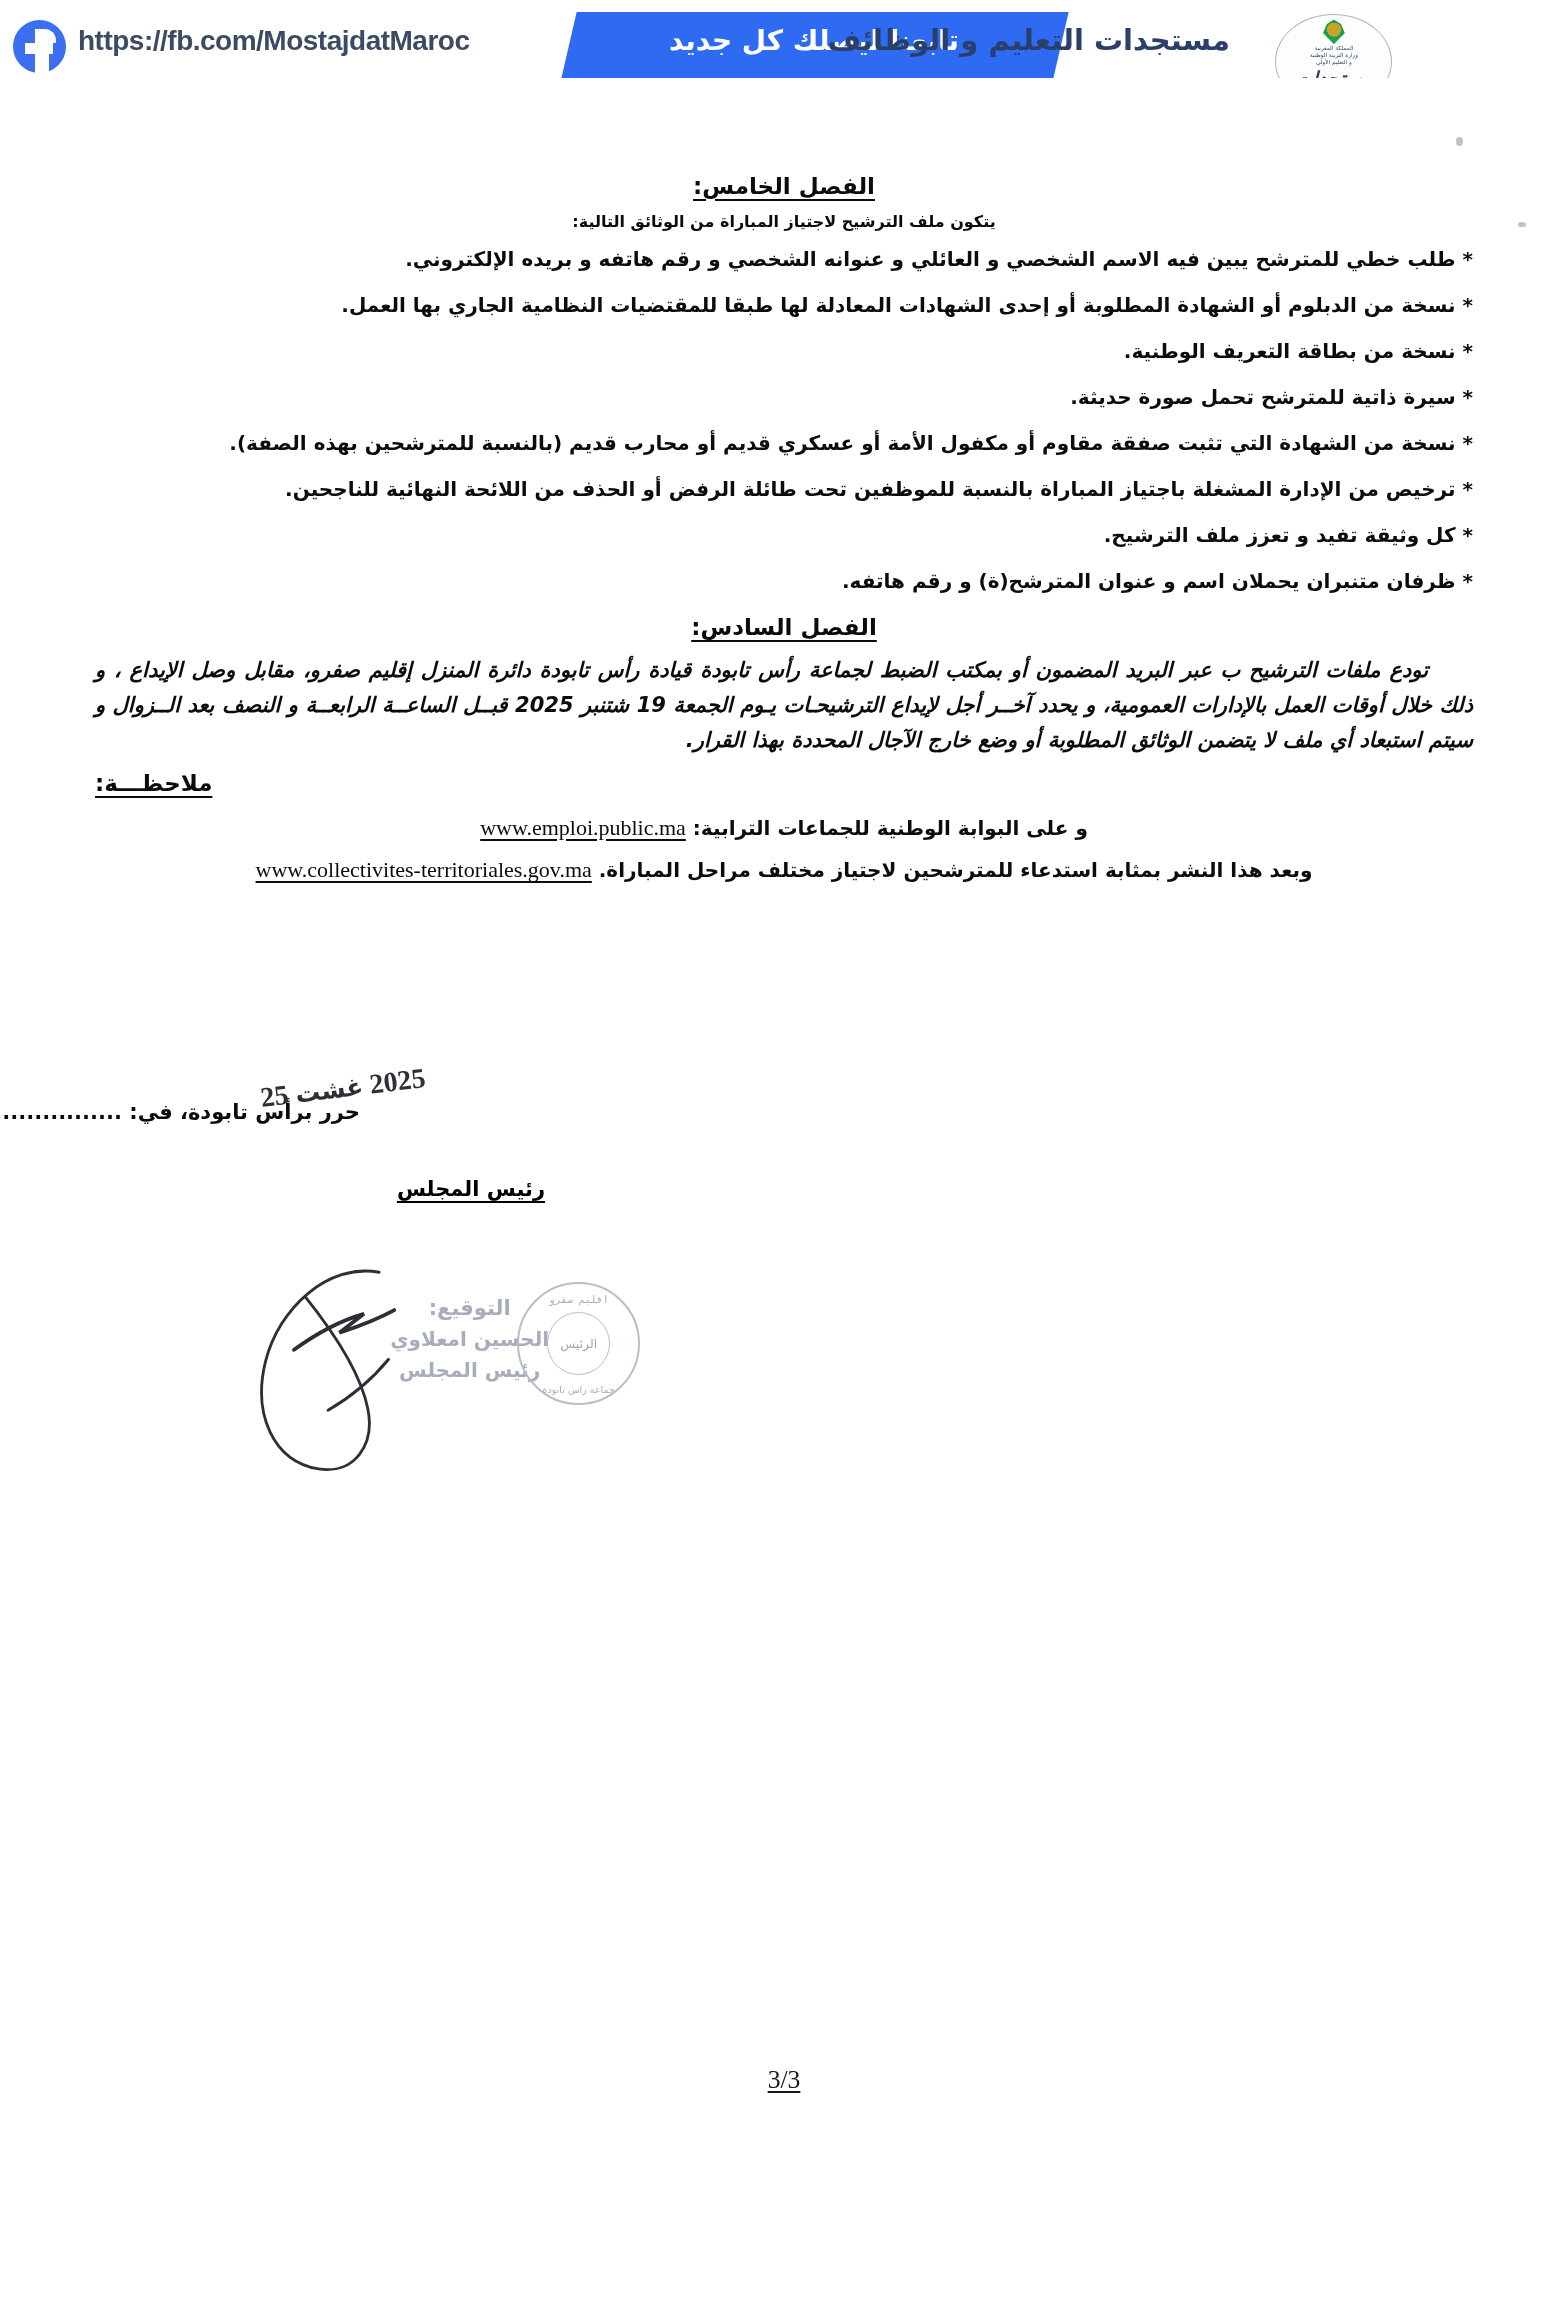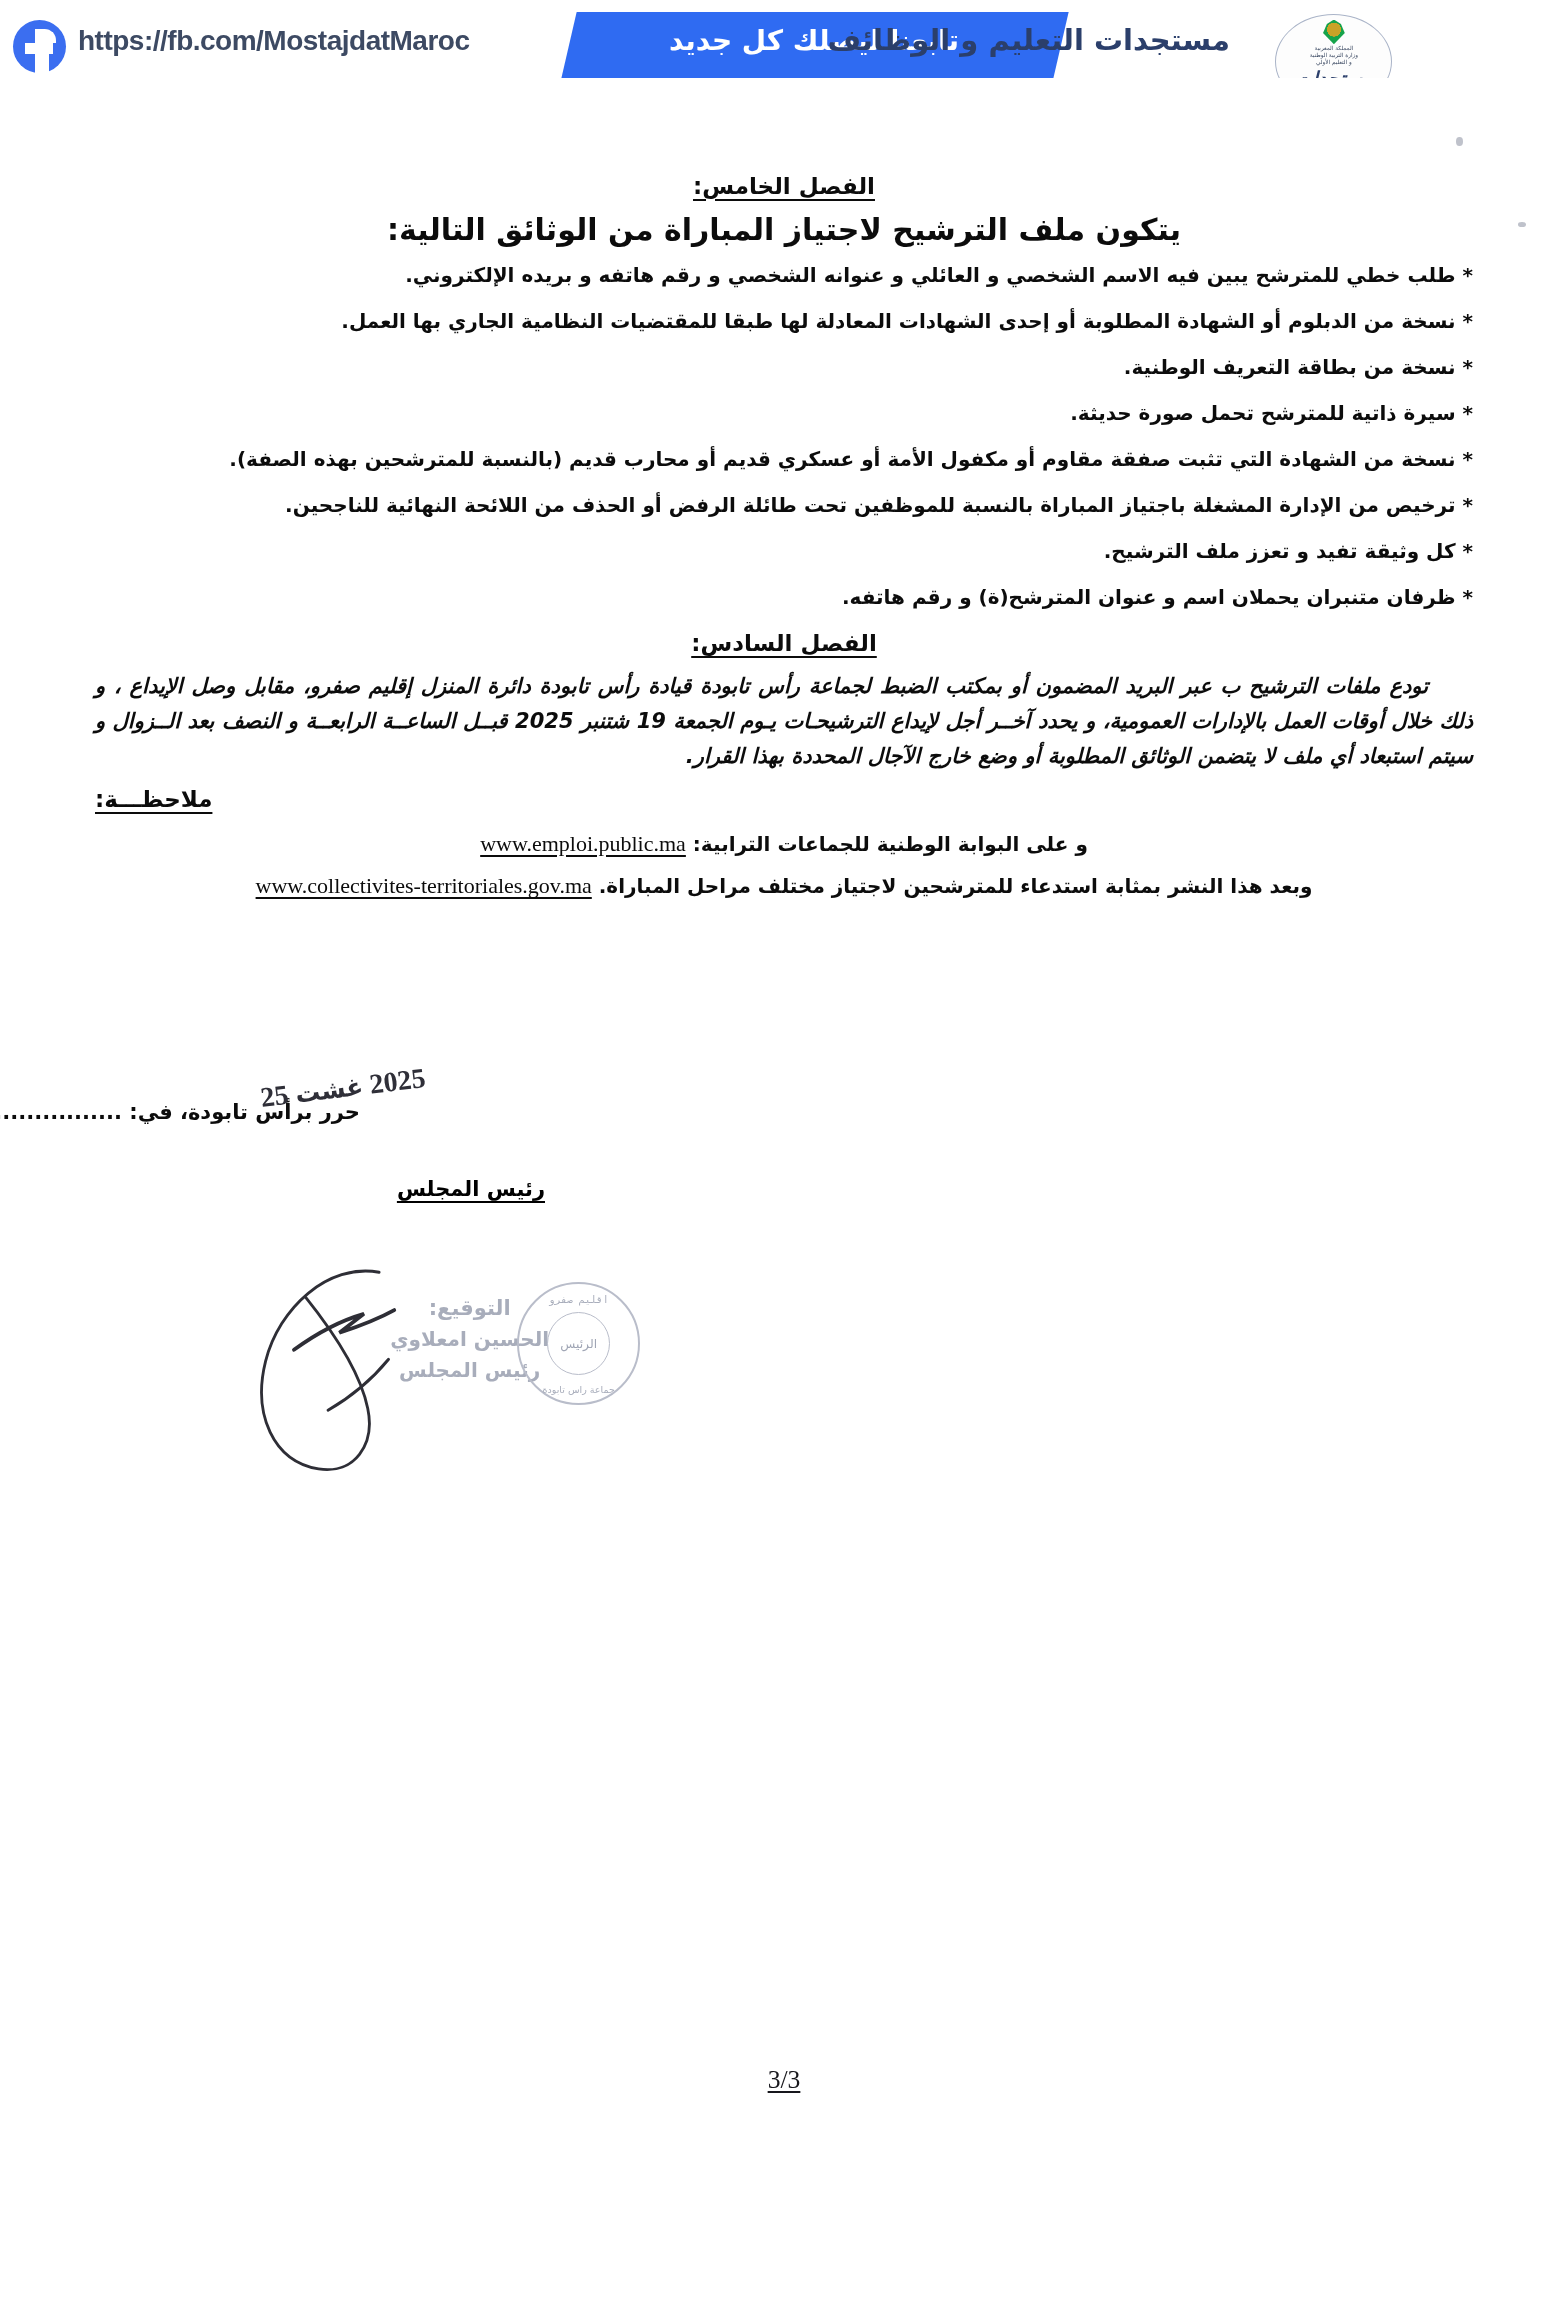--- a/index.html
+++ b/index.html
@@ -175,21 +175,21 @@
     font-size: 23px;
     font-weight: bold;
     text-decoration: underline;
     text-underline-offset: 4.7px;
     text-align: center;
     margin: 0 0 13.2px 0;
     direction: rtl;
   }
 
   .intro-line {
-    font-size: 30px;
+    font-size: 16px;
     font-weight: bold;
     text-align: center;
     margin: 0 0 15px 0;
     letter-spacing: 0;
   }
 
   ul.doc-list {
     list-style: none;
     margin: 0;
     padding: 0;

